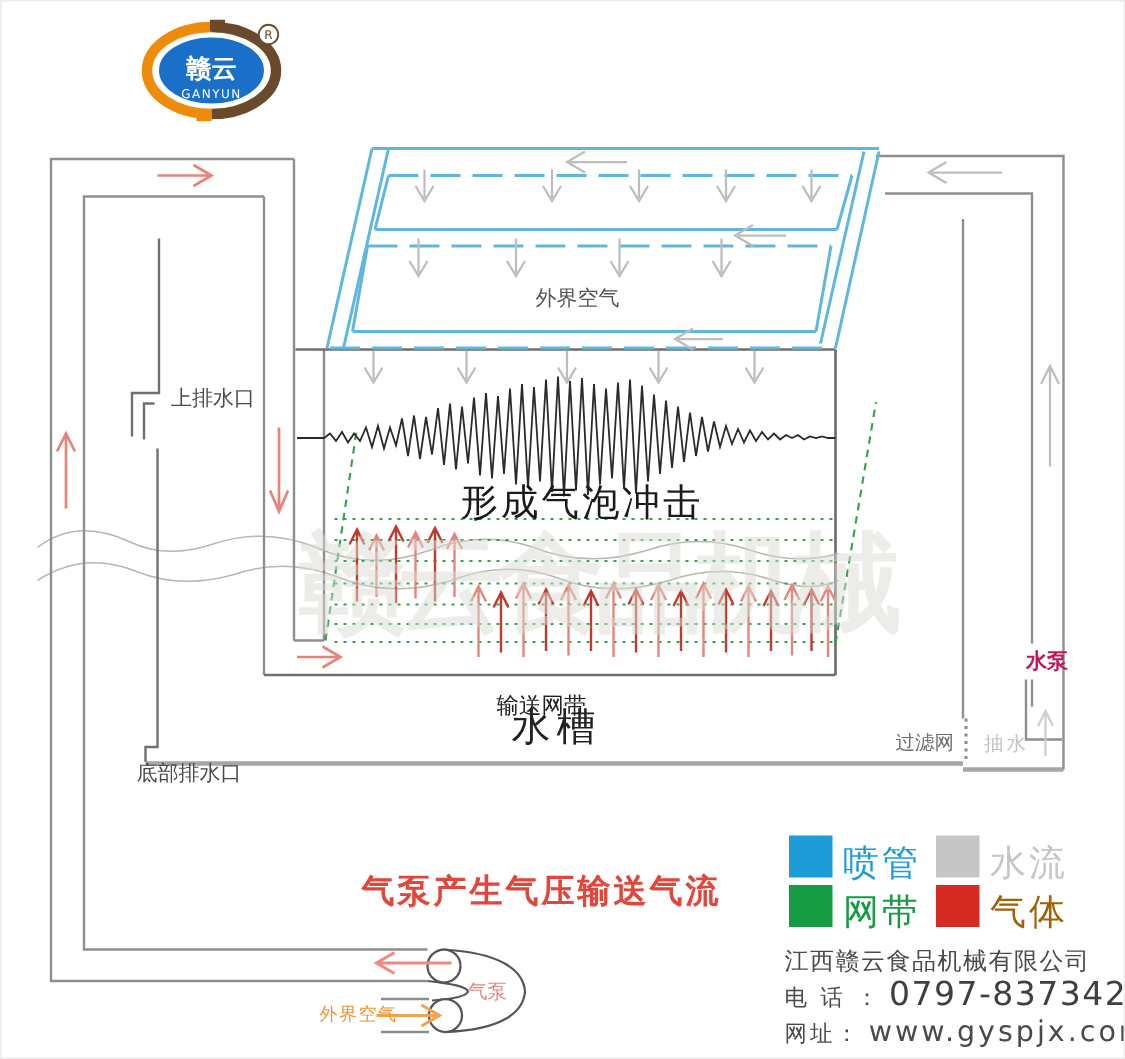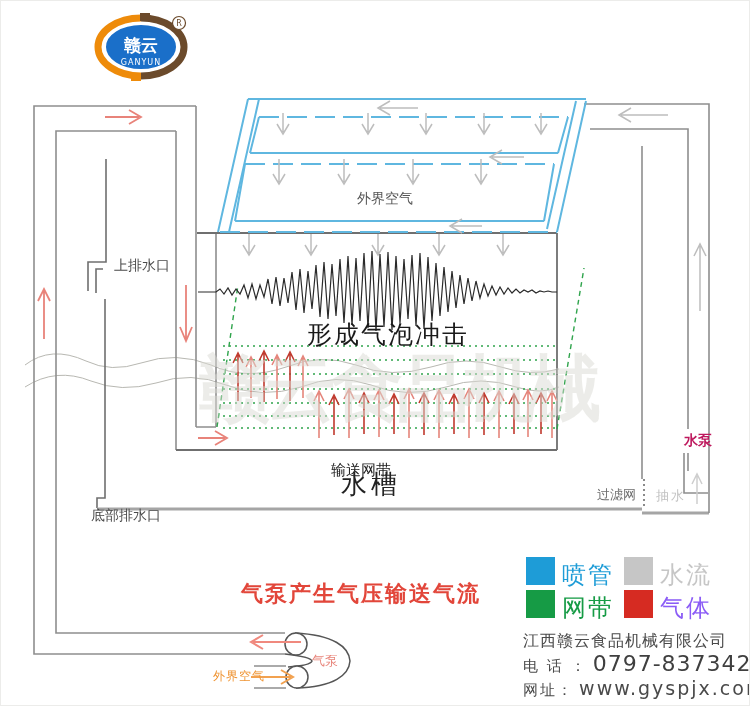--- a/index.html
+++ b/index.html
@@ -201,21 +201,21 @@
   <div class="lbl outair" style="left: 172px; top: 667px; color: rgb(239, 148, 51);">外界空气</div>
 
   <div>
     <div class="legend-swatch" style="left: 525px; top: 556px; background-color: rgb(30, 156, 215);"></div>
     <div class="legend-label" style="left: 561px; top: 558px; color: rgb(30, 156, 215);">喷管</div>
     <div class="legend-swatch" style="left: 623px; top: 556px; background-color: rgb(198, 198, 198);"></div>
     <div class="legend-label" style="left: 659px; top: 558px; color: rgb(198, 198, 198);">水流</div>
     <div class="legend-swatch" style="left: 525px; top: 589px; background-color: rgb(22, 155, 69);"></div>
     <div class="legend-label" style="left: 561px; top: 591px; color: rgb(22, 155, 69);">网带</div>
     <div class="legend-swatch" style="left: 623px; top: 589px; background-color: rgb(214, 43, 34);"></div>
-    <div class="legend-label" style="left: 659px; top: 591px; color: #8b5cf6;">气体</div>
+    <div class="legend-label" style="left: 659px; top: 591px; color: #a16207;">气体</div>
   </div>
 
   <div>
     <div class="footer-line company" style="left:522px;top:630px;">江西赣云食品机械有限公司</div>
     <div class="footer-line" style="left:522px;top:650px;">
       <span class="phone-label">电 话 ：</span>
       <span class="phone-number">0797-8373422</span>
     </div>
     <div class="footer-line" style="left:522px;top:676px;">
       <span class="web-label">网址：</span>

